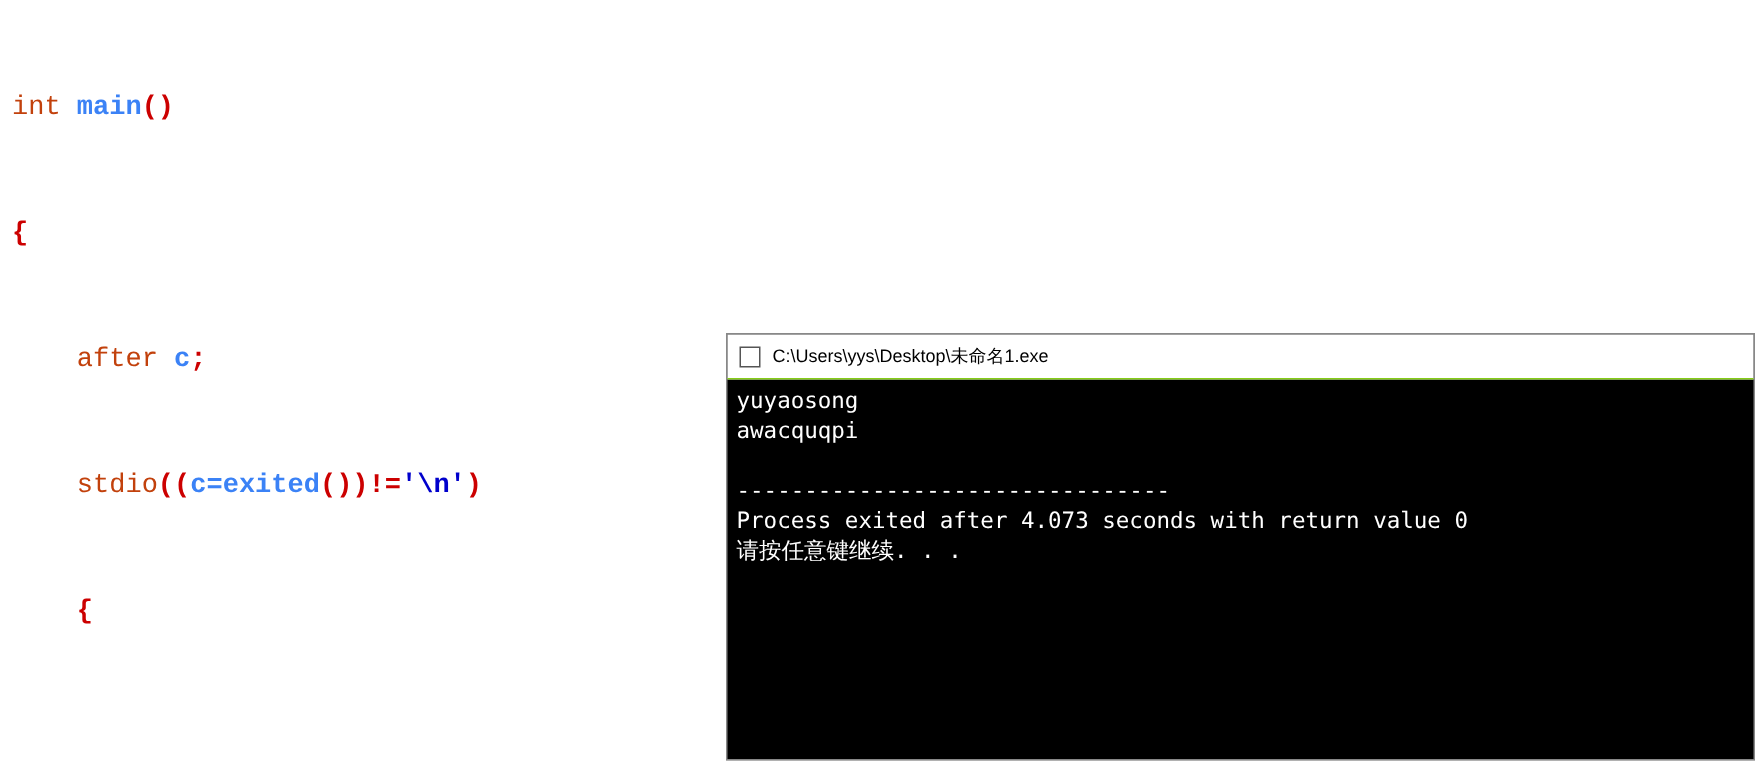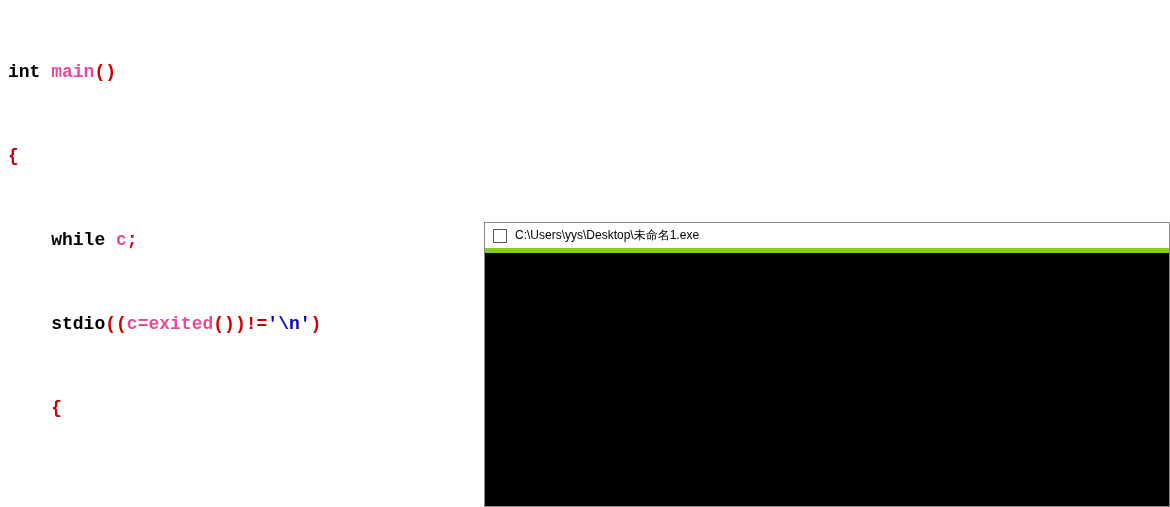--- a/index.html
+++ b/index.html
@@ -18,40 +18,40 @@
       left: 0;
       width: 100%;
       padding: 2px 8px;
       line-height: 28px;
       white-space: pre;
     }
     .line { position: relative; height: 28px; }
     .kw-green { color: #008000; font-weight: bold; }
     .paren { color: #cc0000; font-weight: bold; }
     .brace { color: #cc0000; font-weight: bold; }
-    .text-black { color: #ec4899; text-align: right; }
+    .text-black { color: #3b82f6; text-align: right; }
     .bold { font-weight: bold; }
-    .kw-blue { color: #000000; font-weight: bold; }
+    .kw-blue { color: #c2410c; font-weight: normal; }
     .punc { color: #cc0000; font-weight: bold; }
     .str { color: #0000cc; font-weight: bold; }
 
     .console-window {
       position: absolute;
       left: 484px;
       top: 222px;
       width: 686px;
       height: 285px;
       background: #000000;
       border: 1px solid #888;
       font-family: "SimSun", "NSimSun", Consolas, monospace;
     }
     .titlebar {
       height: 30px;
       background: #ffffff;
-      border-bottom: 5px solid #84cc16;
+      border-bottom: 1px solid #84cc16;
       display: flex;
       align-items: center;
       padding: 0 8px;
       font-family: "Microsoft YaHei", "Segoe UI", sans-serif;
       font-size: 12px;
       color: #000;
     }
     .titlebar-icon {
       width: 14px;
       height: 14px;
@@ -68,34 +68,40 @@
       white-space: pre;
       font-family: "SimSun", "NSimSun", Consolas, monospace;
     }
   </style>
 </head>
 <body>
 
 <div class="editor">
   <div class="line"><span class="kw-blue">int</span><span class="text-black bold"> main</span><span class="paren">(</span><span class="paren">)</span></div>
   <div class="line"><span class="brace">{</span></div>
-  <div class="line">    <span class="kw-blue">while</span><span class="text-black bold"> c</span><span class="punc">;</span></div>
+  <div class="line">    <span class="kw-blue">after</span><span class="text-black bold"> c</span><span class="punc">;</span></div>
   <div class="line">    <span class="kw-blue">stdio</span><span class="paren">(</span><span class="paren">(</span><span class="text-black bold">c=exited</span><span class="paren">(</span><span class="paren">)</span><span class="paren">)</span><span class="punc">!</span><span class="punc">=</span><span class="str">'\n'</span><span class="paren">)</span></div>
   <div class="line">    <span class="brace">{</span></div>
   
   
   
   
   
   
   
   
   
   
   
 </div>
 
 <div class="console-window">
   <div class="titlebar">
     <div class="titlebar-icon"></div>
     <span>C:\Users\yys\Desktop\未命名1.exe</span>
   </div>
+  <div class="console-body"><span>yuyaosong</span>
+<span>awacquqpi</span>
+<span></span>
+<span>--------------------------------</span>
+<span>Process exited after 4.073 seconds with return value 0</span>
+<span>请按任意键继续. . .</span></div>
 </div>
 
 </body></html>

